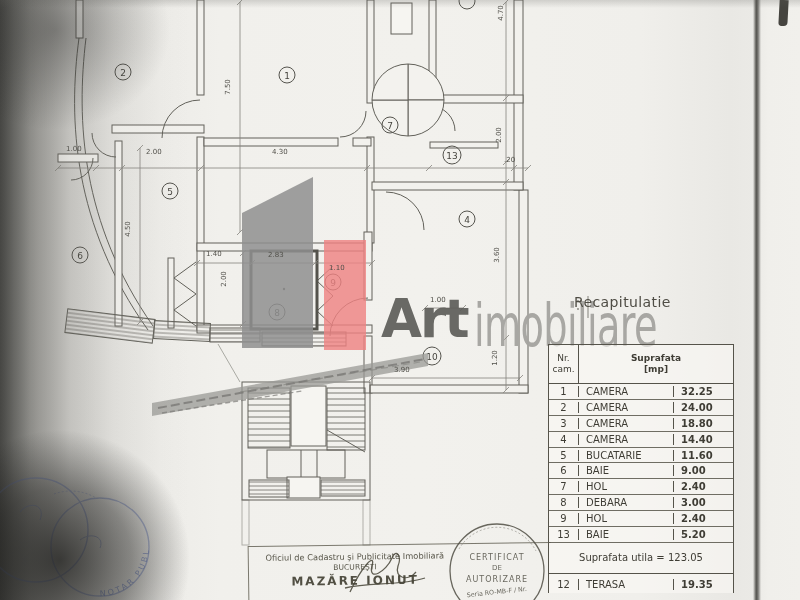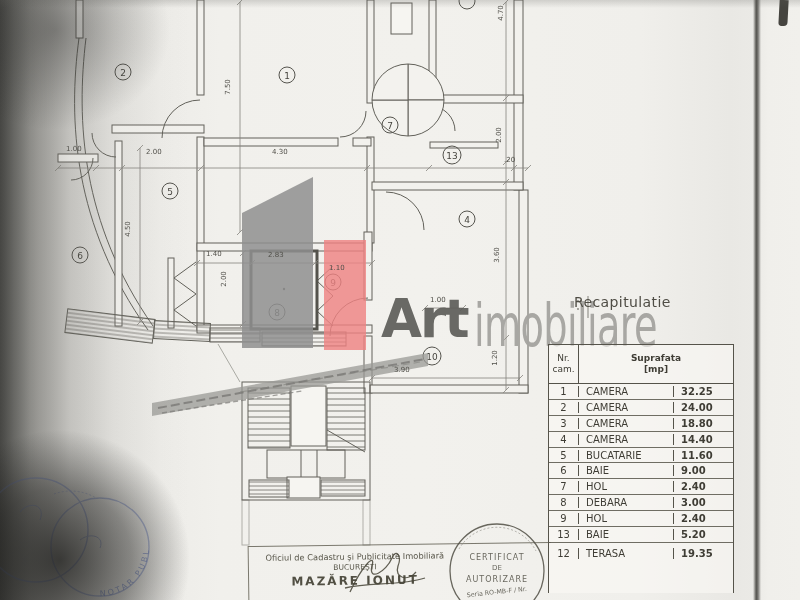--- a/index.html
+++ b/index.html
@@ -281,20 +281,21 @@
     <div class="trow">
         <span class="c1">9</span>
         <span class="c2">HOL</span>
         <span class="c3">2.40</span>
       </div>
     <div class="trow">
         <span class="c1">13</span>
         <span class="c2">BAIE</span>
         <span class="c3">5.20</span>
       </div>
+    <div id="total-line">Suprafata utila = 123.05</div>
     <div class="trow terasa">
         <span class="c1">12</span>
         <span class="c2">TERASA</span>
         <span class="c3">19.35</span>
       </div>
   </div>
 
   <div class="abs" id="office-stamp">
     <div class="inner">
       <div id="office-l1">Oficiul de Cadastru şi Publicitate Imobiliară</div>

